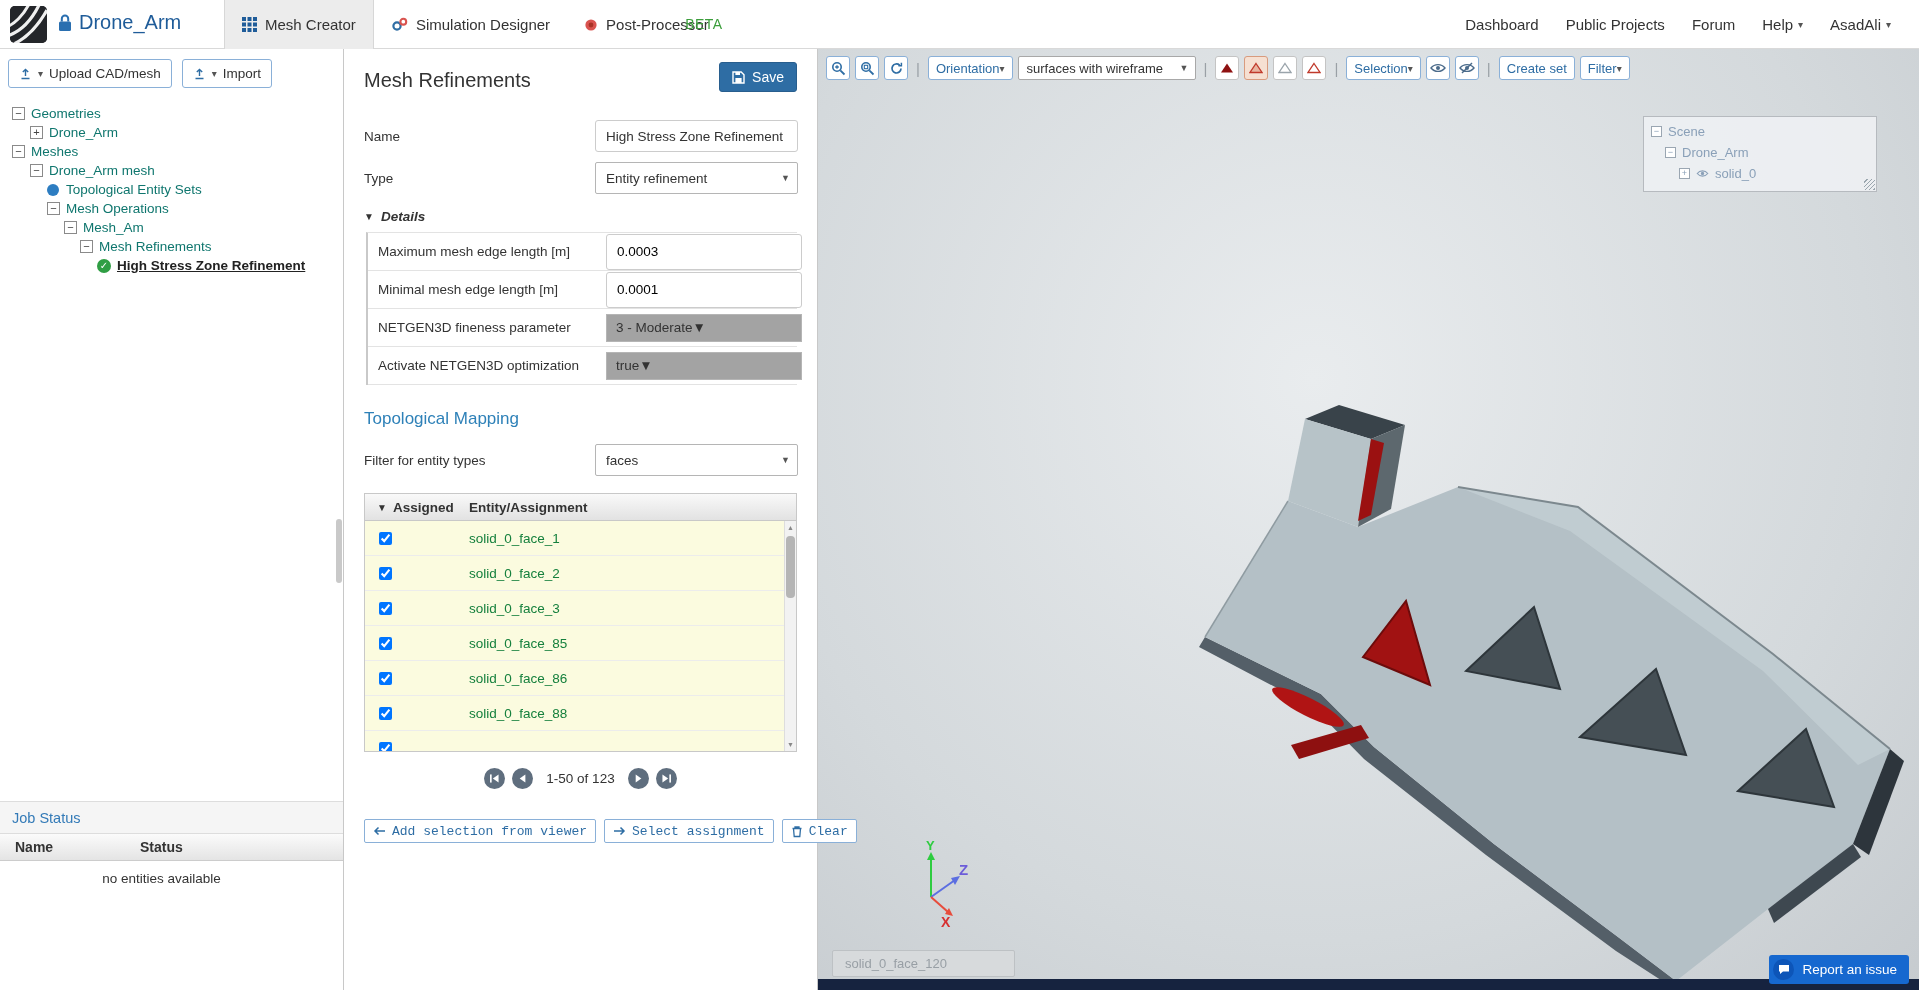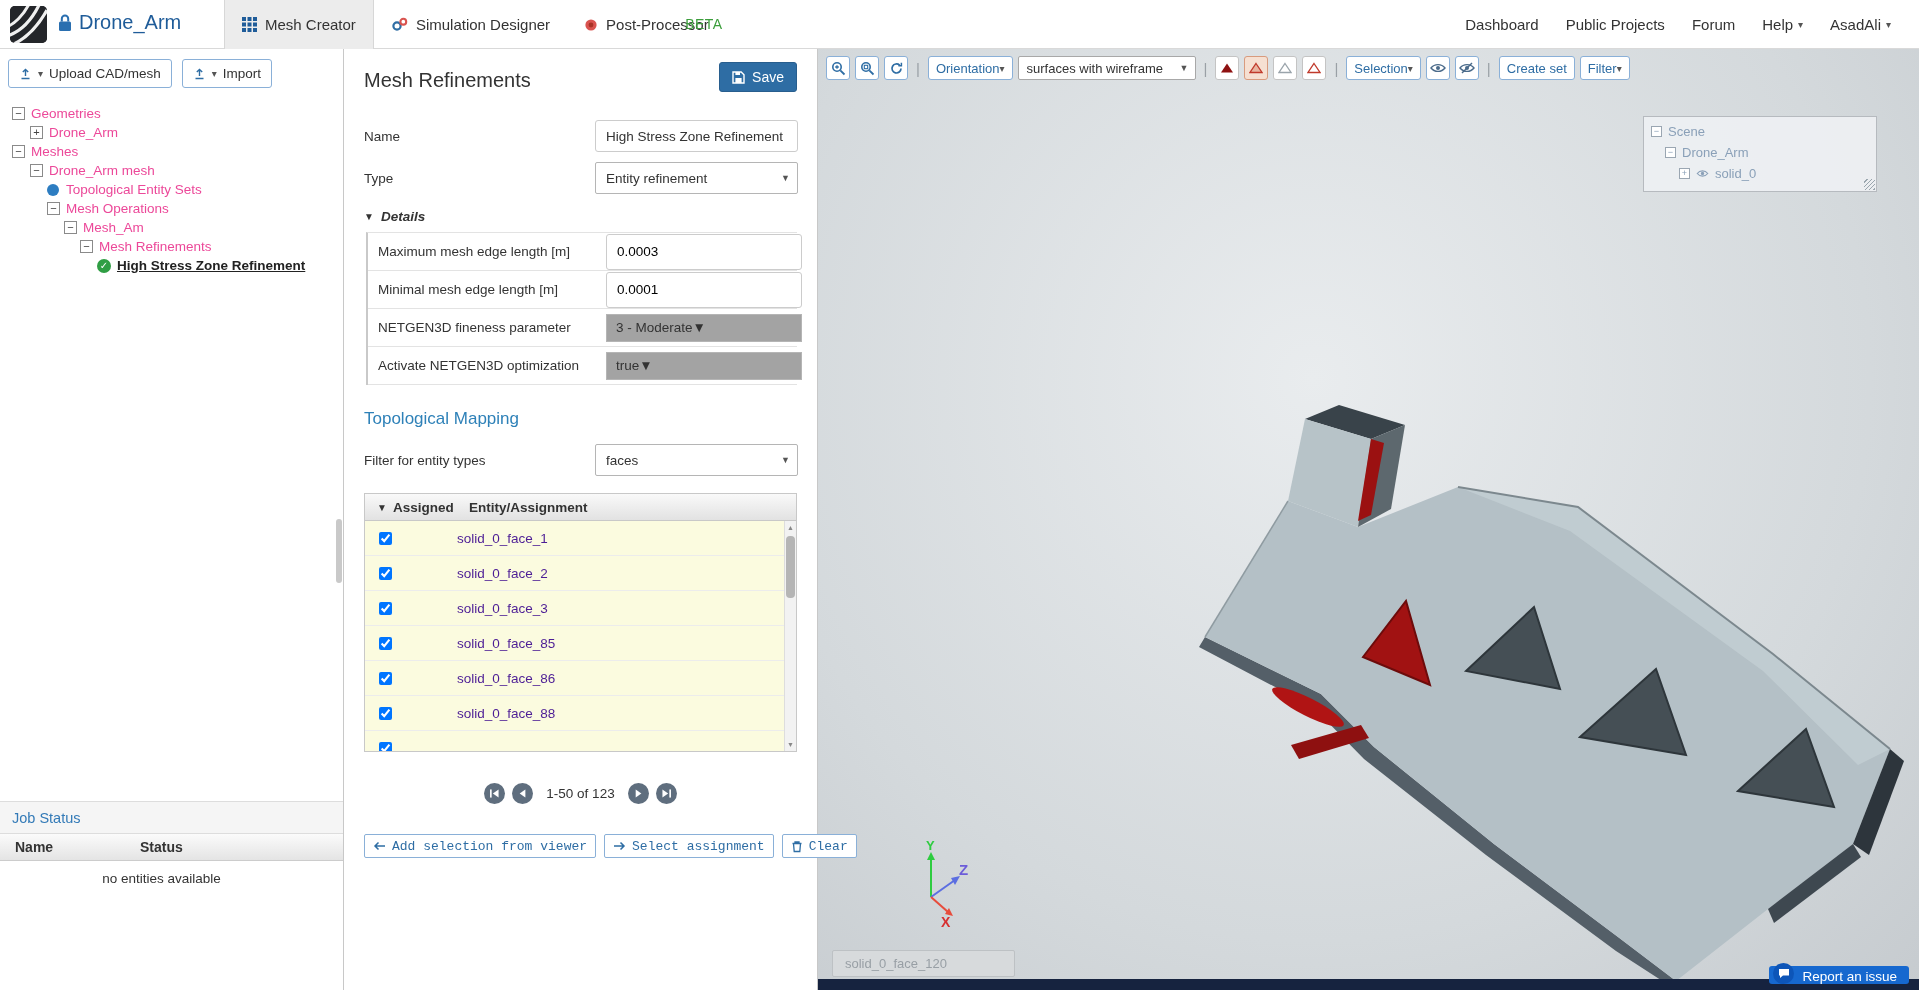--- a/index.html
+++ b/index.html
@@ -19,21 +19,21 @@
   .nav-right{position:absolute;right:28px;top:0;height:49px;display:flex;align-items:center;gap:27px;font-size:15px;color:#333}
   .nav-right a{color:#333;text-decoration:none;cursor:pointer;display:flex;align-items:center;gap:5px}
   .caret{font-size:10px;color:#555}
 
   
   .sidebar{position:absolute;top:49px;left:0;width:344px;height:941px;background:#fff;border-right:1px solid #c8c8c8;z-index:20}
   .side-btns{display:flex;gap:10px;padding:10px 8px 14px}
   .btn-blue-outline{display:inline-flex;align-items:center;gap:6px;border:1px solid #8ab0d8;background:#fff;border-radius:3px;height:29px;padding:0 10px;font-size:13.5px;color:#333;cursor:pointer;font-family:inherit}
   .tree{padding-top:2px}
   .trow{display:flex;align-items:center;height:19px;cursor:pointer;white-space:nowrap}
-  .trow .tlabel{font-size:13.5px;color:#ec4899}
+  .trow .tlabel{font-size:13.5px;color:#0f766e}
   .d0{padding-left:12px}.d1{padding-left:30px}.d2{padding-left:47px}.d3{padding-left:64px}.d4{padding-left:80px}.d5{padding-left:97px}
   .exp{flex:0 0 13px;width:13px;height:13px;border:1px solid #8a8a8a;background:#fff;font-size:11px;line-height:10px;text-align:center;color:#444;margin-right:6px;cursor:pointer}
   .bluedot{flex:0 0 12px;width:12px;height:12px;border-radius:50%;background:#2d7dc1;margin-right:7px}
   .gcheck{flex:0 0 14px;width:14px;height:14px;border-radius:50%;background:#2f9e44;color:#fff;font-size:10px;line-height:14px;text-align:center;margin-right:6px}
   .trow.hl .tlabel{font-weight:bold;text-decoration:underline;color:#222}
   .side-scroll{position:absolute;right:1px;top:470px;width:6px;height:64px;background:#c9c9c9;border-radius:3px;cursor:pointer}
   .job{position:absolute;left:0;right:0;top:752px;bottom:0;border-top:1px solid #ddd;background:#fff}
   .job-title{height:32px;line-height:32px;padding-left:12px;background:#f5f5f5;color:#337ab7;font-size:14.5px;border-bottom:1px solid #ddd}
   .job-cols{height:27px;background:linear-gradient(#fbfbfb,#e4e4e4);border-bottom:1px solid #ccc;font-weight:bold;font-size:14px;display:flex;align-items:center}
   .job-cols .c1{padding-left:15px;width:140px}
@@ -61,25 +61,25 @@
   .sel2{height:28px;border:1px solid #b5b5b5;border-radius:0;background:#a3a3a3;display:flex;align-items:center;padding:0 22px 0 9px;font-size:13.5px;position:relative;cursor:pointer}
   .topo-h{margin-top:24px;font-size:17px;font-weight:normal;color:#2e81b8}
   .filter-row{margin-top:14px}
   .ttable{margin-top:16px;border:1px solid #c8c8c8;position:relative}
   .thead{height:27px;background:linear-gradient(#f9f9f9,#e2e2e2);border-bottom:1px solid #c8c8c8;display:flex;align-items:center;font-weight:bold;font-size:13.5px;position:relative}
   .thead .h1{padding-left:12px;display:flex;gap:6px;align-items:center}
   .thead .h2{position:absolute;left:104px}
   .tbody{height:230px;overflow:hidden;position:relative;background:#fff}
   .trowy{height:35px;display:flex;align-items:center;background:#fbfbdf;border-bottom:1px solid #ececec;position:relative}
   .trowy input{margin-left:14px;cursor:pointer}
-  .trowy .ent{position:absolute;left:92px;font-size:13.5px;color:#4c1d95}
+  .trowy .ent{position:absolute;left:104px;font-size:13.5px;color:#15803d}
   .vsb{position:absolute;right:0;top:27px;bottom:0;width:12px;background:#f2f2f2;border-left:1px solid #ddd}
   .vsb .thumb{position:absolute;top:15px;left:1px;width:9px;height:62px;background:#b5b5b5;border-radius:4px;cursor:pointer}
   .vsb .ar{position:absolute;left:0;width:11px;height:11px;font-size:7px;text-align:center;color:#888;line-height:11px;cursor:pointer}
-  .pager{display:flex;align-items:center;justify-content:center;gap:7px;margin-top:31px}
+  .pager{display:flex;align-items:center;justify-content:center;gap:7px;margin-top:16px}
   .pbtn{width:21px;height:21px;border-radius:50%;background:#5f6e7e;border:none;display:flex;align-items:center;justify-content:center;cursor:pointer;padding:0}
   .pager .ptext{font-size:13.5px;margin:0 6px;color:#333}
   .actions{display:flex;gap:8px;margin-top:30px}
   .act-btn{display:inline-flex;align-items:center;gap:6px;border:1px solid #8ab0d8;background:#fff;color:#2e6da4;font-size:13px;height:24px;padding:0 8px;border-radius:2px;cursor:pointer;font-family:Liberation Mono, monospace;white-space:nowrap}
 
   
   .viewer{position:absolute;top:49px;left:818px;width:1101px;height:941px;overflow:hidden;background:radial-gradient(ellipse at 45% 35%,#e9ecee 0%,#d4d9dc 65%,#c6cbcf 100%)}
   .model-svg{position:absolute;left:0;top:0;cursor:crosshair}
   .vtoolbar{position:absolute;left:8px;top:7px;display:flex;align-items:center;gap:5px;z-index:6}
   .vbtn{height:24px;border:1px solid #8ab0d8;background:#fff;border-radius:3px;display:flex;align-items:center;justify-content:center;font-size:13px;color:#2e6da4;padding:0 7px;cursor:pointer;font-family:inherit;white-space:nowrap}
@@ -89,21 +89,21 @@
   .vsel .sc{position:absolute;right:6px;top:50%;transform:translateY(-50%);font-size:9px;color:#555}
   .tribtn{width:24px;height:24px;border:1px solid #c4c4c4;background:#fff;border-radius:3px;display:flex;align-items:center;justify-content:center;cursor:pointer;padding:0}
   .tribtn.active{background:#f6e0d2;border-color:#d89b7e}
   .scene{position:absolute;left:825px;top:67px;width:234px;height:76px;background:rgba(238,240,243,.92);border:1px solid #b6babf;font-size:13px;color:#8aa0b8;padding:4px 7px;z-index:5}
   .srow{display:flex;align-items:center;height:21px;gap:6px;cursor:pointer;white-space:nowrap}
   .srow .exp{width:11px;height:11px;flex:0 0 11px;font-size:9px;line-height:8px;border-color:#9aa6b2;color:#8aa0b8;margin-right:0}
   .s1{padding-left:14px}.s2{padding-left:28px}
   .resize{position:absolute;right:1px;bottom:1px;width:11px;height:11px;background:repeating-linear-gradient(135deg,transparent 0 2px,#9aa6ae 2px 3px);cursor:nwse-resize}
   .triad{position:absolute;left:85px;top:790px;z-index:4;cursor:pointer}
   .vtooltip{position:absolute;left:14px;bottom:13px;height:27px;min-width:183px;background:#d7dadc;border:1px solid #bdc1c4;border-radius:2px;color:#989fa5;font-size:13px;display:flex;align-items:center;padding:0 12px;z-index:6}
-  .report{position:absolute;right:10px;bottom:6px;height:18px;background:#1668cf;border:none;border-radius:3px;color:#fff;font-size:13.5px;display:flex;align-items:flex-end;gap:8px;padding:0 12px 0 4px;cursor:pointer;z-index:7;font-family:inherit}
+  .report{position:absolute;right:10px;bottom:6px;height:29px;background:#1668cf;border:none;border-radius:3px;color:#fff;font-size:13.5px;display:flex;align-items:center;gap:8px;padding:0 12px 0 4px;cursor:pointer;z-index:7;font-family:inherit}
   .bub{width:21px;height:21px;border-radius:50%;background:#0d55b8;display:flex;align-items:center;justify-content:center}
   .strip{position:absolute;left:0;right:0;bottom:0;height:11px;background:#16233f;z-index:5}
 </style>
 </head>
 <body>
 
 <header class="navbar">
   <div class="logo">
     <svg width="37" height="37" viewBox="0 0 37 37">
       <rect width="37" height="37" fill="#24262a"></rect>

